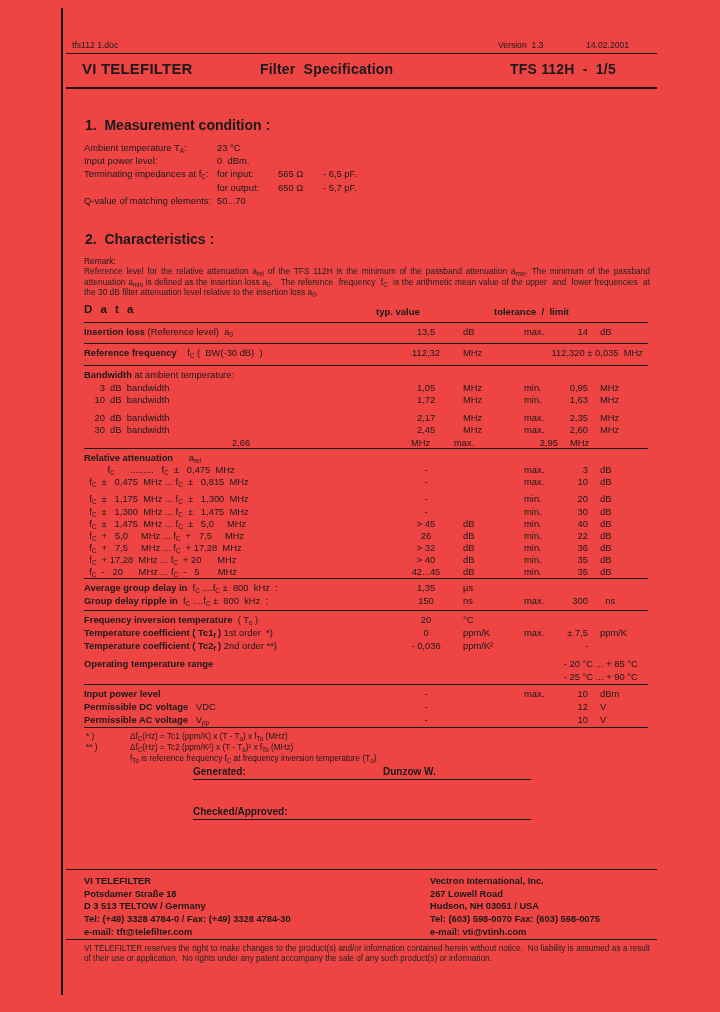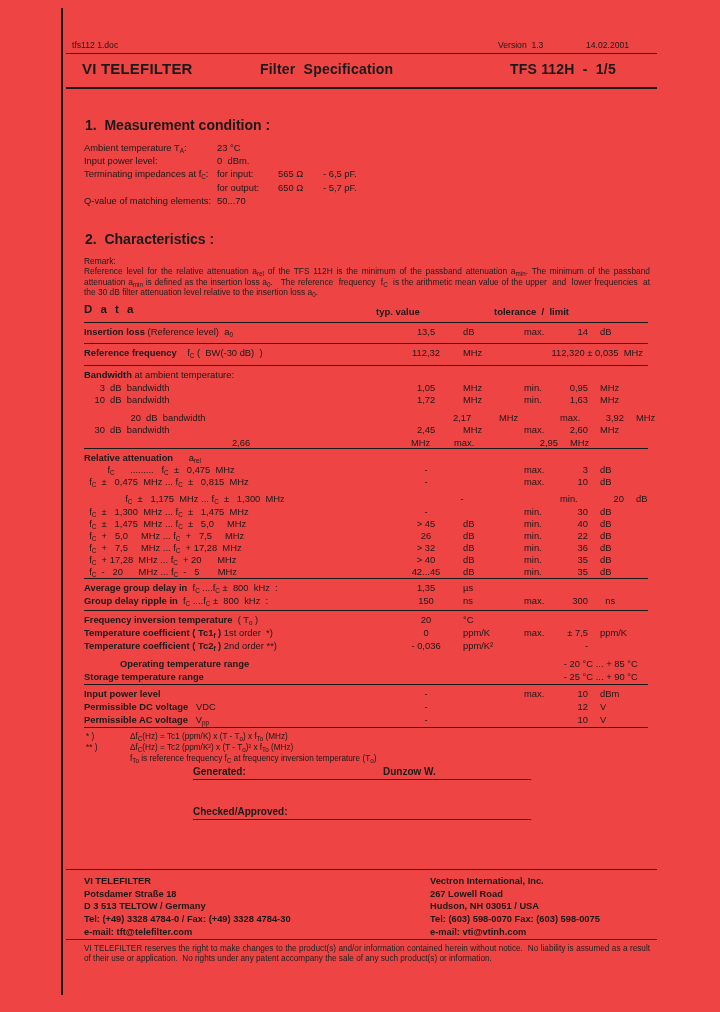--- a/index.html
+++ b/index.html
@@ -17,21 +17,21 @@
   #mc-rows{position:absolute;left:84px;top:141px;width:564px;font-size:9.4px;line-height:13.2px;}
   .mc-row{display:grid;grid-template-columns:133px 61px 45px 1fr;white-space:nowrap;}
   
   #remark{position:absolute;left:84px;top:266px;width:566px;font-size:8.4px;line-height:10.6px;
           text-align:justify;color:#222;}
   
   .tsec{position:absolute;left:84px;width:564px;border-top:1.2px solid #1a1a1a;padding-top:3px;}
   .trow{display:grid;grid-template-columns:318px 52px 70px 42px 30px 1fr;
         font-size:9.4px;line-height:12.9px;white-space:nowrap;}
   .s3 .trow{line-height:12.5px;} .s4 .trow{line-height:12.15px;}
-  .trow.gap{margin-top:5px;margin-left:36px;}
+  .trow.gap{margin-top:5px;}
   .trow span{white-space:nowrap;}
   .typ{text-align:center;padding-right:4px;}
   .tu{padding-left:9px;}
   .lv{text-align:right;padding-right:8px;}
   .lu{padding-left:4px;}
   .lt{grid-column:4/7;text-align:right;padding-right:5px;}
   
   #footnotes{position:absolute;left:86px;top:732px;width:420px;font-size:8.2px;line-height:10.8px;}
   .fn-row{display:grid;grid-template-columns:44px 1fr;white-space:nowrap;}
   
@@ -144,21 +144,21 @@
           <span class="tu">MHz</span>
           <span class="ll">min.</span>
           <span class="lv">1,63</span>
           <span class="lu">MHz</span>
         </div>
         <div class="trow gap">
           <span class="lbl">&nbsp;&nbsp;&nbsp;&nbsp;20&nbsp;&nbsp;dB&nbsp;&nbsp;bandwidth</span>
           <span class="typ">2,17</span>
           <span class="tu">MHz</span>
           <span class="ll">max.</span>
-          <span class="lv">3,92</span>
+          <span class="lv">2,35</span>
           <span class="lu">MHz</span>
         </div>
         <div class="trow">
           <span class="lbl">&nbsp;&nbsp;&nbsp;&nbsp;30&nbsp;&nbsp;dB&nbsp;&nbsp;bandwidth</span>
           <span class="typ">2,45</span>
           <span class="tu">MHz</span>
           <span class="ll">max.</span>
           <span class="lv">2,60</span>
           <span class="lu">MHz</span>
         </div>
@@ -295,21 +295,20 @@
           <span class="lv">-</span>
           <span class="lu"></span>
         </div>
         <div class="trow gap">
           <span class="lbl"><b>Operating temperature range</b></span>
           <span class="typ"></span>
           <span class="tu"></span>
           <span class="lt">- 20 °C ... + 85 °C&nbsp;&nbsp;</span>
         </div>
         <div class="trow">
-          <span class="lbl"><b>Storage temperature range</b></span>
           <span class="typ"></span>
           <span class="tu"></span>
           <span class="lt">- 25 °C ... + 90 °C&nbsp;&nbsp;</span>
         </div>
       </div>
       <div class="tsec s7" style="top: 684px;">
         <div class="trow">
           <span class="lbl"><b>Input power level</b></span>
           <span class="typ">-</span>
           <span class="tu"></span>

